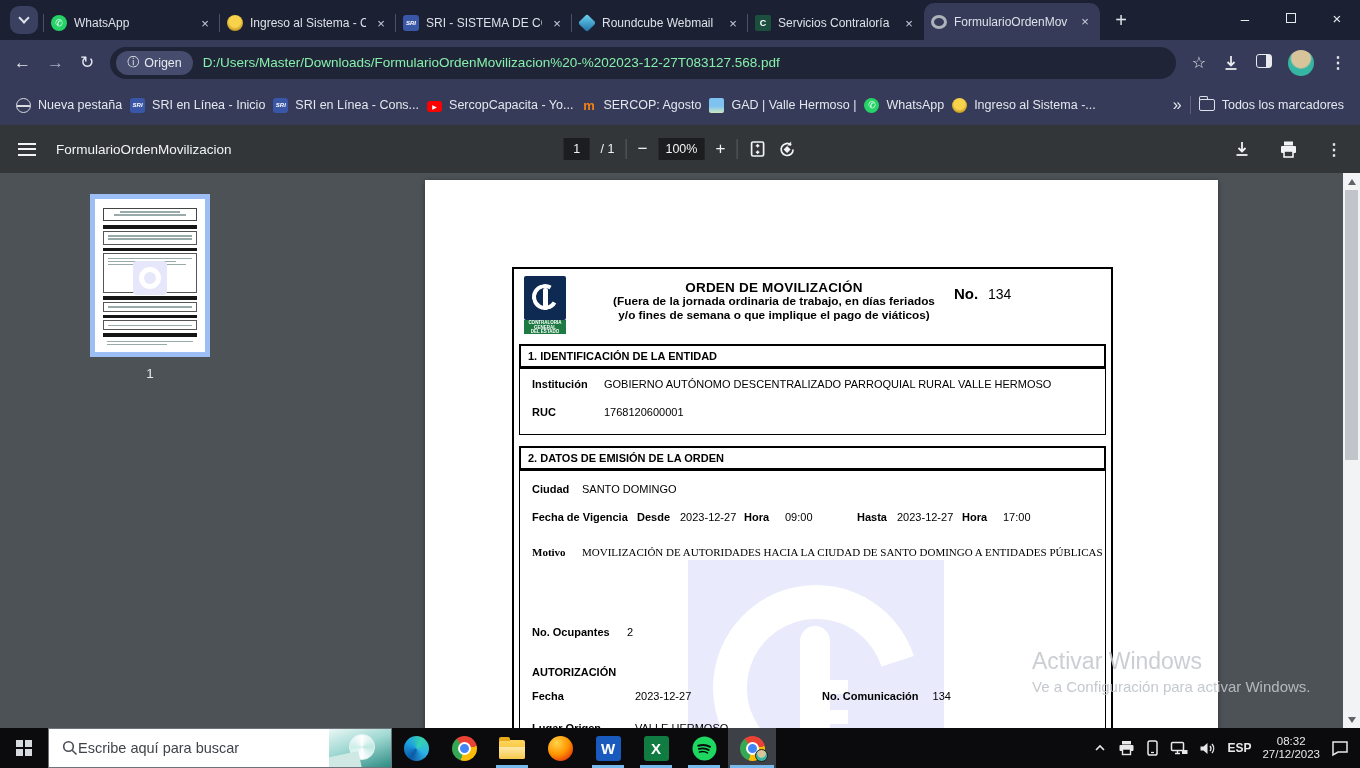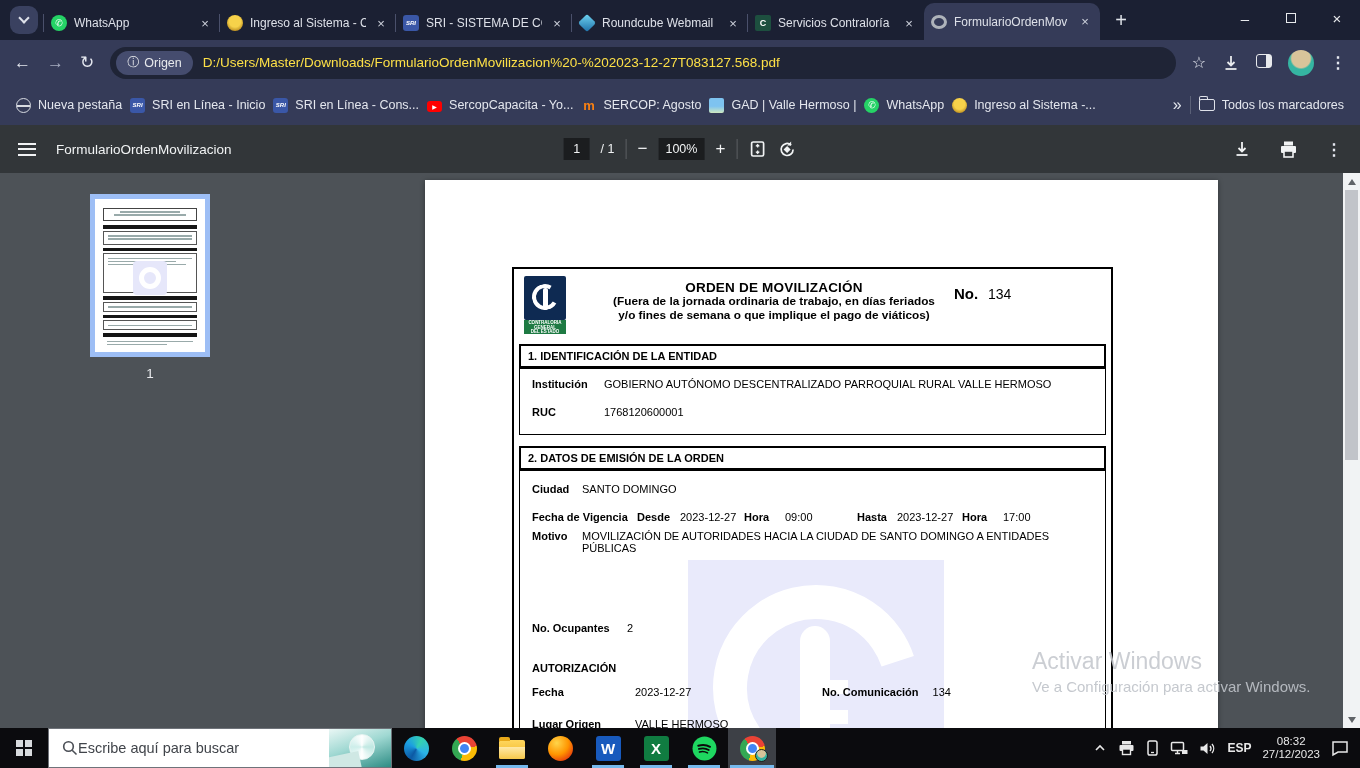--- a/index.html
+++ b/index.html
@@ -37,21 +37,21 @@
 
   
   .toolbar { height:45px; background:#353b58; display:flex; align-items:center; padding:0 14px; gap:16px; }
   .navico { color:#e4e7ef; font-size:17px; cursor:pointer; }
   .navico.fwd { color:#a7adc2; }
   .omnibox { flex:1; height:32px; background:#1f2436; border-radius:16px; display:flex;
              align-items:center; padding:0 5px 0 6px; gap:10px; min-width:0; }
   .chip { background:#454c6e; border-radius:12px; height:24px; display:flex; align-items:center;
           gap:5px; padding:0 11px; color:#e8eaed; font-size:12.5px; flex:0 0 auto; }
   .chipinfo { font-size:12px; }
-  .url { color:#fde047; font-size:13.5px; white-space:nowrap; overflow:hidden; }
+  .url { color:#86efac; font-size:13.5px; white-space:nowrap; overflow:hidden; }
   .star { font-size:16px; }
   .tico { color:#e8eaed; }
   .panelbox { width:16px; height:14px; border:1.6px solid #e8eaed; border-radius:3px; display:inline-block;
               position:relative; }
   .panelbox::after { content:""; position:absolute; right:0; top:0; bottom:0; width:5px; background:#e8eaed; }
   .avatar { width:26px; height:26px; border-radius:50%;
             background:radial-gradient(circle at 50% 32%, #d8c49a 0 42%, #35b5a2 50%); }
   .dots { font-size:16px; font-weight:bold; }
 
   
@@ -440,21 +440,21 @@
             <span class="flab w105">Fecha de Vigencia</span>
             <span class="flab w43">Desde</span>
             <span class="w64">2023-12-27</span>
             <span class="flab w41">Hora</span>
             <span class="w60">09:00</span>
             <span class="flab w40" style="margin-left:12px;">Hasta</span>
             <span class="w65">2023-12-27</span>
             <span class="flab w41">Hora</span>
             <span>17:00</span>
           </div>
-          <div class="frow" style="margin-top:7px;">
+          <div class="frow" style="margin-top:23px;font-family:Liberation Serif, serif;">
             <span class="flab w50">Motivo</span>
             <span>MOVILIZACIÓN DE AUTORIDADES HACIA LA CIUDAD DE SANTO DOMINGO A ENTIDADES PÚBLICAS</span>
           </div>
           <div class="frow" style="margin-top:68px;">
             <span class="flab w95">No. Ocupantes</span>
             <span>2</span>
           </div>
           <div class="frow" style="margin-top:28px;">
             <span class="flab">AUTORIZACIÓN</span>
           </div>

